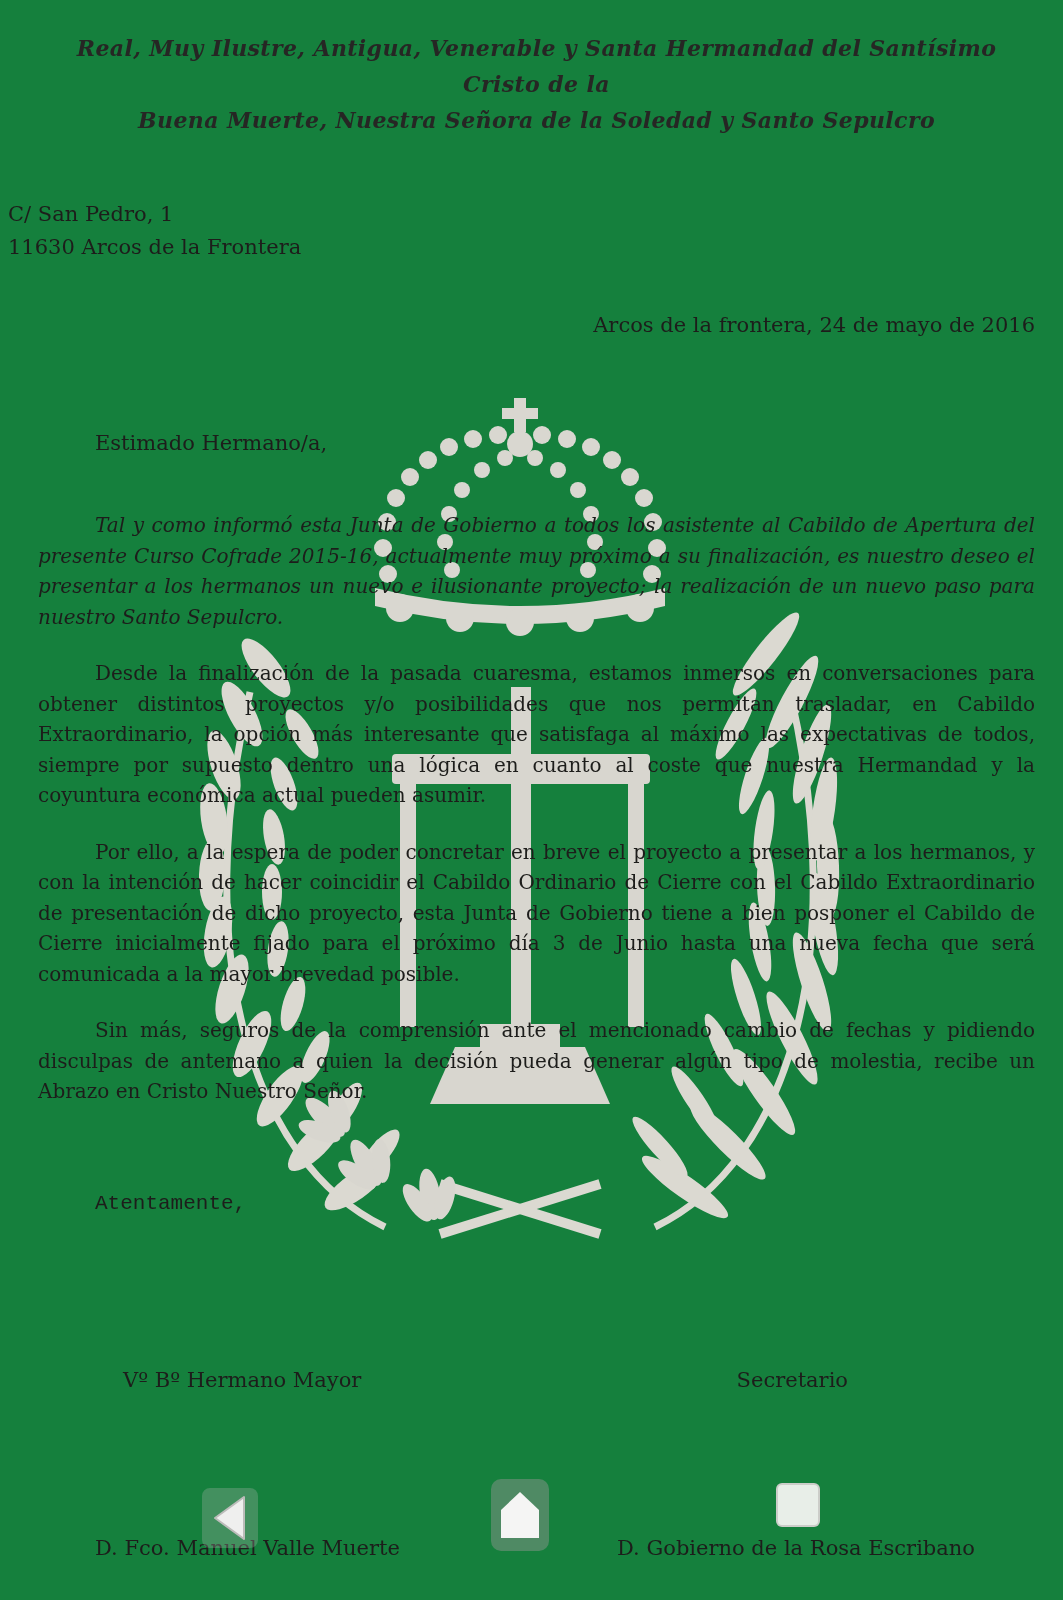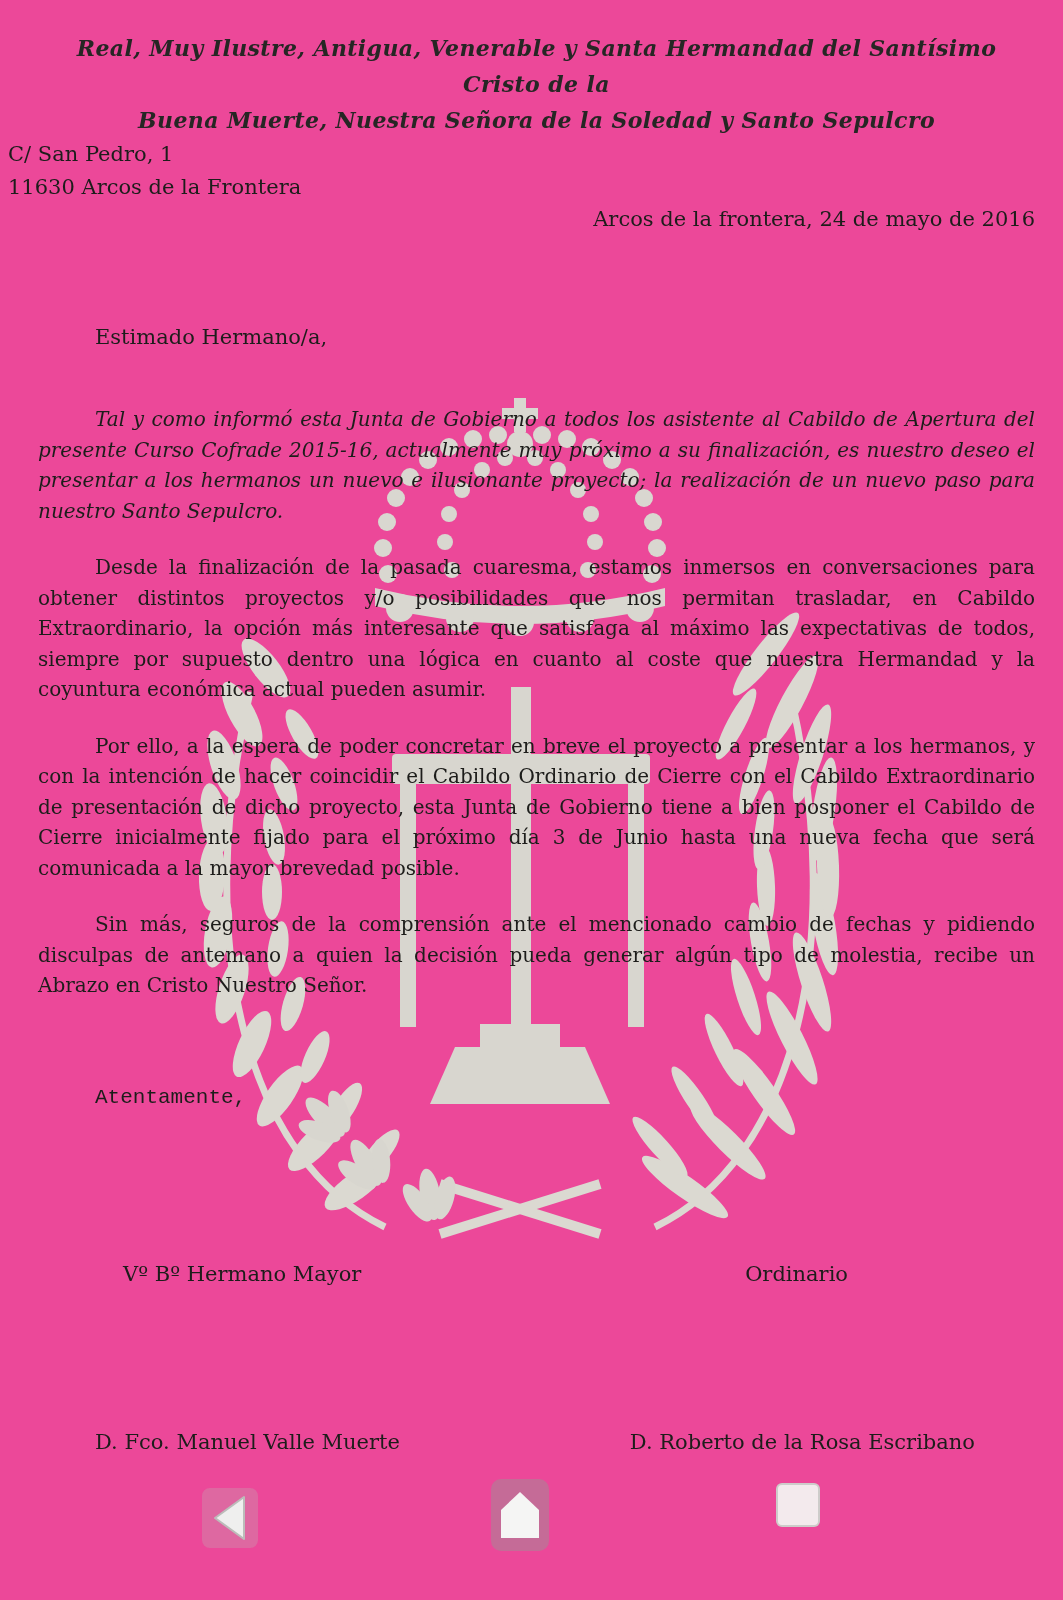--- a/index.html
+++ b/index.html
@@ -5,21 +5,21 @@
   * { margin: 0; padding: 0; box-sizing: border-box; }
   html, body { background: #ffffff; }
   body {
     width: 1063px; height: 1600px;
     font-family: "DejaVu Serif", serif;
     color: #1d1d1b;
   }
   .page {
     position: relative;
     width: 1063px; height: 1600px;
-    background: #ec4899;
+    background: #15803d;
     overflow: hidden;
   }
   .watermark {
     position: absolute;
     left: 130px; top: 392px;
     z-index: 0;
     pointer-events: none;
   }
   .content {
     position: relative;
@@ -29,25 +29,27 @@
   .letterhead {
     text-align: center;
     font-style: italic;
     font-weight: bold;
     font-size: 22px;
     line-height: 36px;
     letter-spacing: 0.4px;
     color: #262624;
   }
   .address {
+    margin-top: 60px;
     margin-left: -30px;
     font-size: 21px;
     line-height: 33px;
   }
   .dateline {
+    margin-top: 46px;
     text-align: right;
     font-size: 21px;
     line-height: 30px;
   }
   .salutation {
     margin-top: 88px;
     padding-left: 57px;
     font-size: 21px;
     line-height: 30px;
   }
@@ -264,26 +266,26 @@
 
     <p class="body-par first">Tal y como informó esta Junta de Gobierno a todos los asistente al Cabildo de Apertura del presente Curso Cofrade 2015-16, actualmente muy próximo a su finalización, es nuestro deseo el presentar a los hermanos un nuevo e ilusionante proyecto;  la realización de un nuevo paso para nuestro Santo Sepulcro.</p>
     <p class="body-par">Desde la finalización de la pasada cuaresma, estamos inmersos en conversaciones para obtener distintos proyectos y/o posibilidades que nos permitan trasladar, en Cabildo Extraordinario, la opción más interesante que satisfaga al máximo las expectativas de todos, siempre por supuesto dentro una lógica en cuanto al coste que nuestra Hermandad y la coyuntura económica actual pueden asumir.</p>
     <p class="body-par">Por ello, a la espera de poder concretar en breve el proyecto a presentar a los hermanos, y con la intención de hacer coincidir el Cabildo Ordinario de Cierre con el Cabildo Extraordinario de presentación de dicho proyecto, esta Junta de Gobierno tiene a bien posponer el Cabildo de Cierre inicialmente fijado para el próximo día 3 de Junio hasta una nueva fecha que será comunicada a la mayor brevedad posible.</p>
     <p class="body-par">Sin más, seguros de la comprensión ante el mencionado cambio de fechas y pidiendo disculpas de antemano a quien la decisión pueda generar algún tipo de molestia, recibe un Abrazo en Cristo Nuestro Señor.</p>
 
     <div class="closing">Atentamente,</div>
 
     <div class="sig-row">
       <span class="sig-left">Vº Bº Hermano Mayor</span>
-      <span class="sig-right">Ordinario</span>
+      <span class="sig-right">Secretario</span>
     </div>
 
     <div class="name-row">
       <span class="name-left">D.  Fco. Manuel Valle Muerte</span>
-      <span class="name-right">D. Roberto de la Rosa Escribano</span>
+      <span class="name-right">D. Gobierno de la Rosa Escribano</span>
     </div>
 
   </div>
 
   <div class="nav-btn nav-back">
     <svg width="40" height="50" viewBox="0 0 40 50" aria-hidden="true">
       <polygon points="34,4 34,46 5,25" fill="#efefee" stroke="#bcbcba" stroke-width="2" stroke-linejoin="round"></polygon>
     </svg>
   </div>
 

